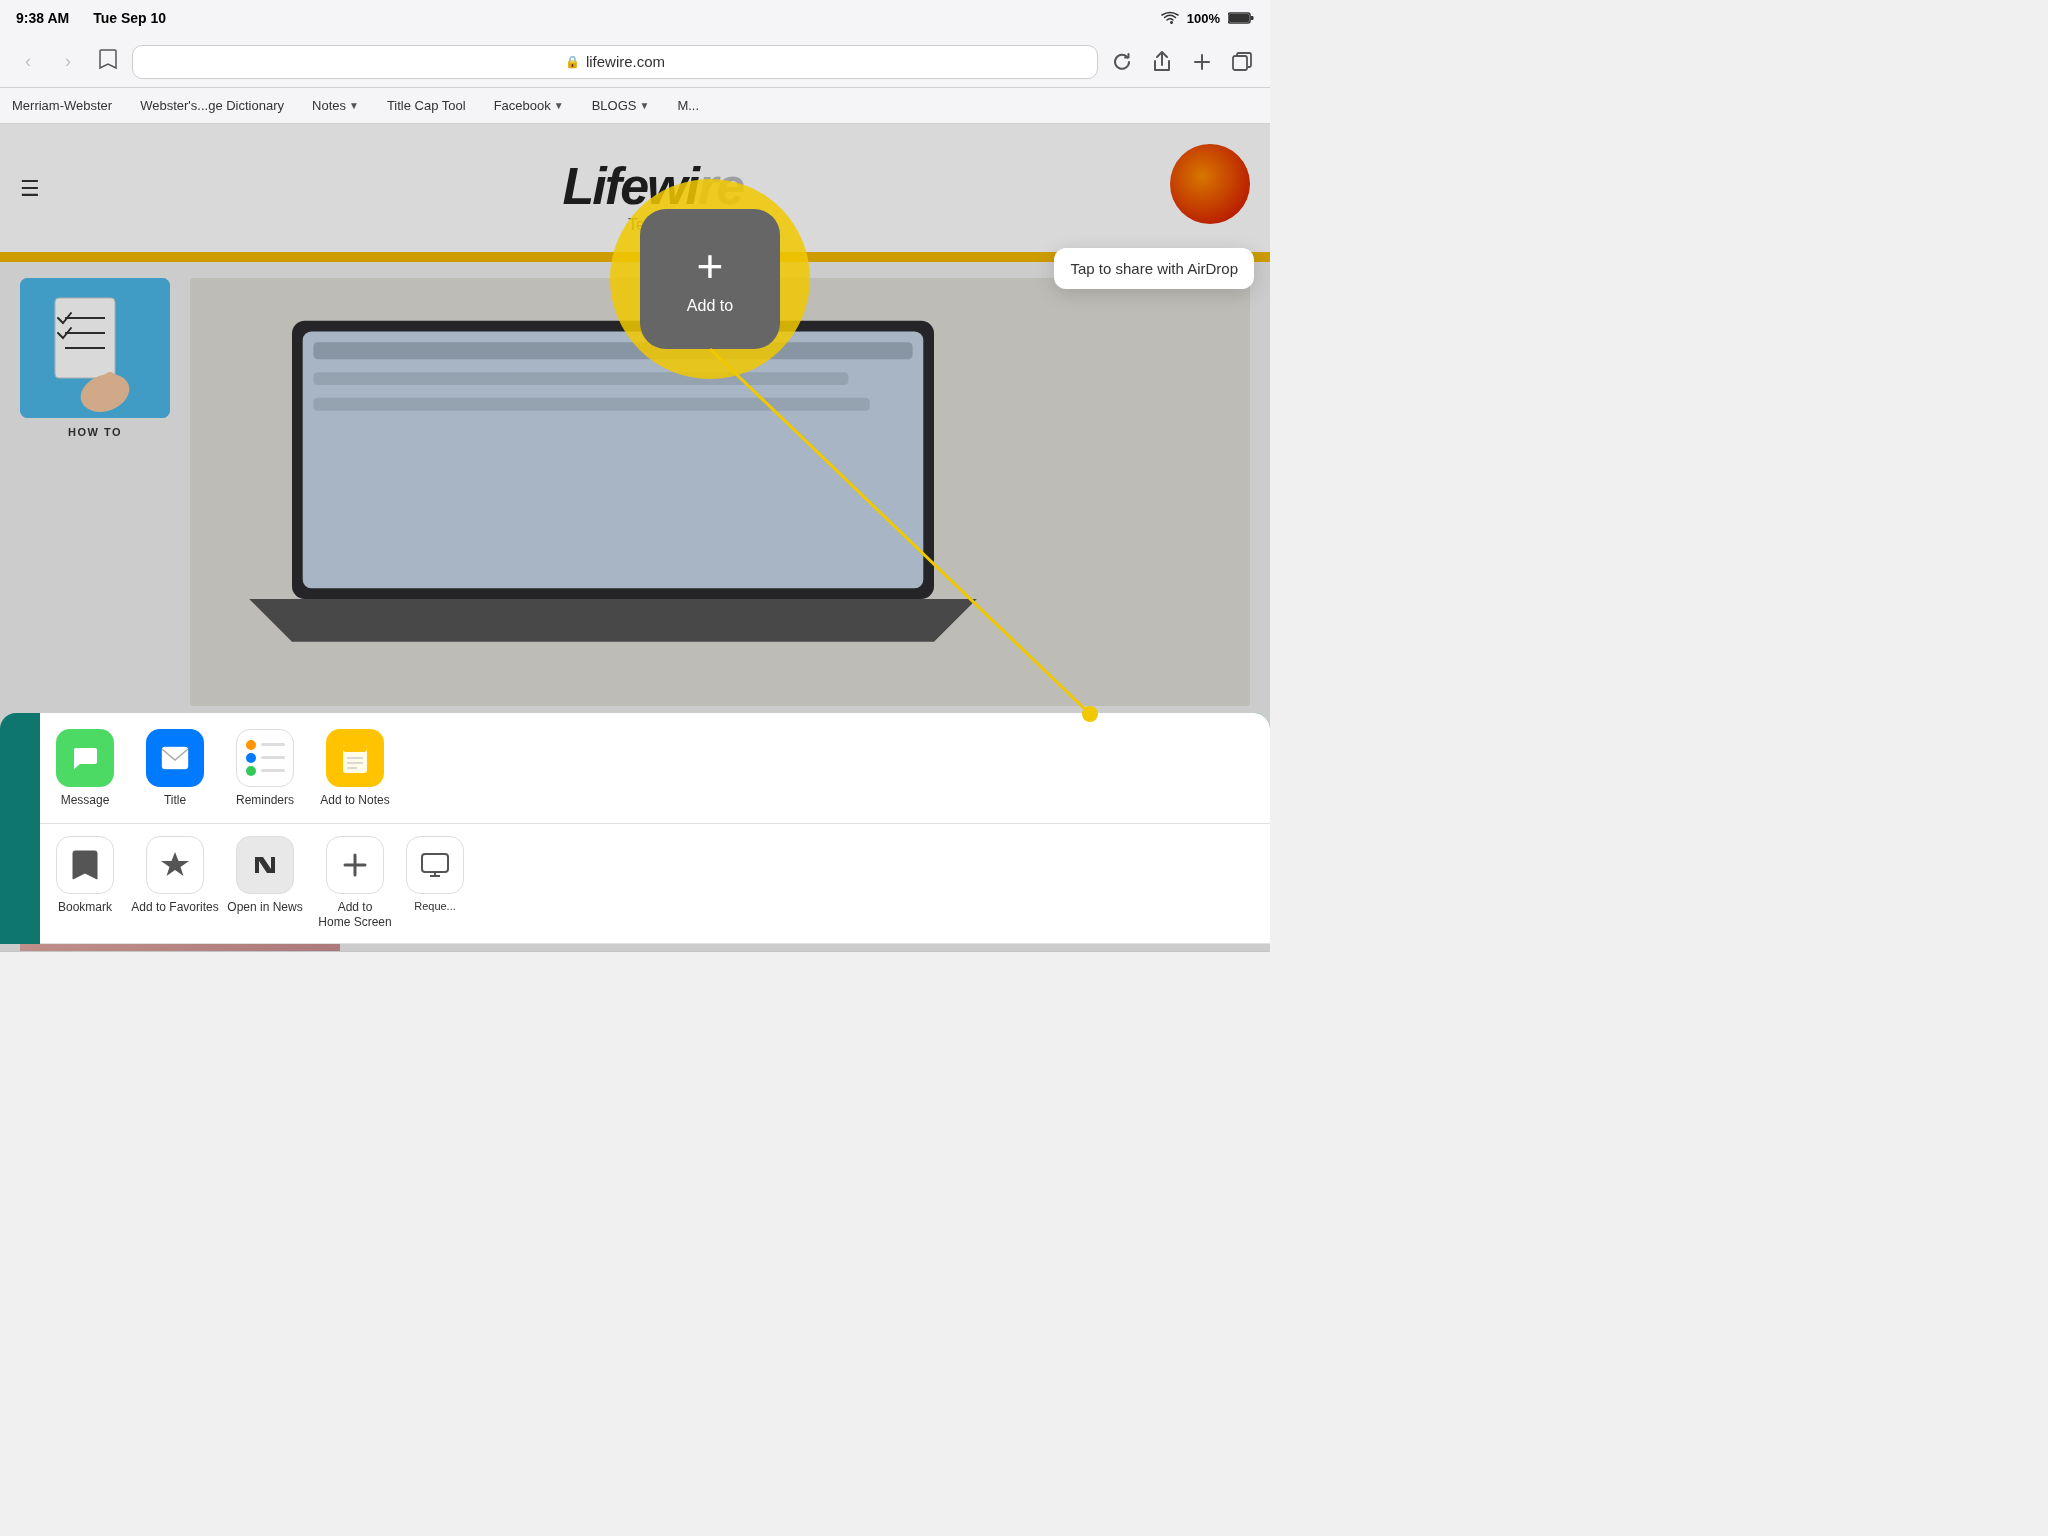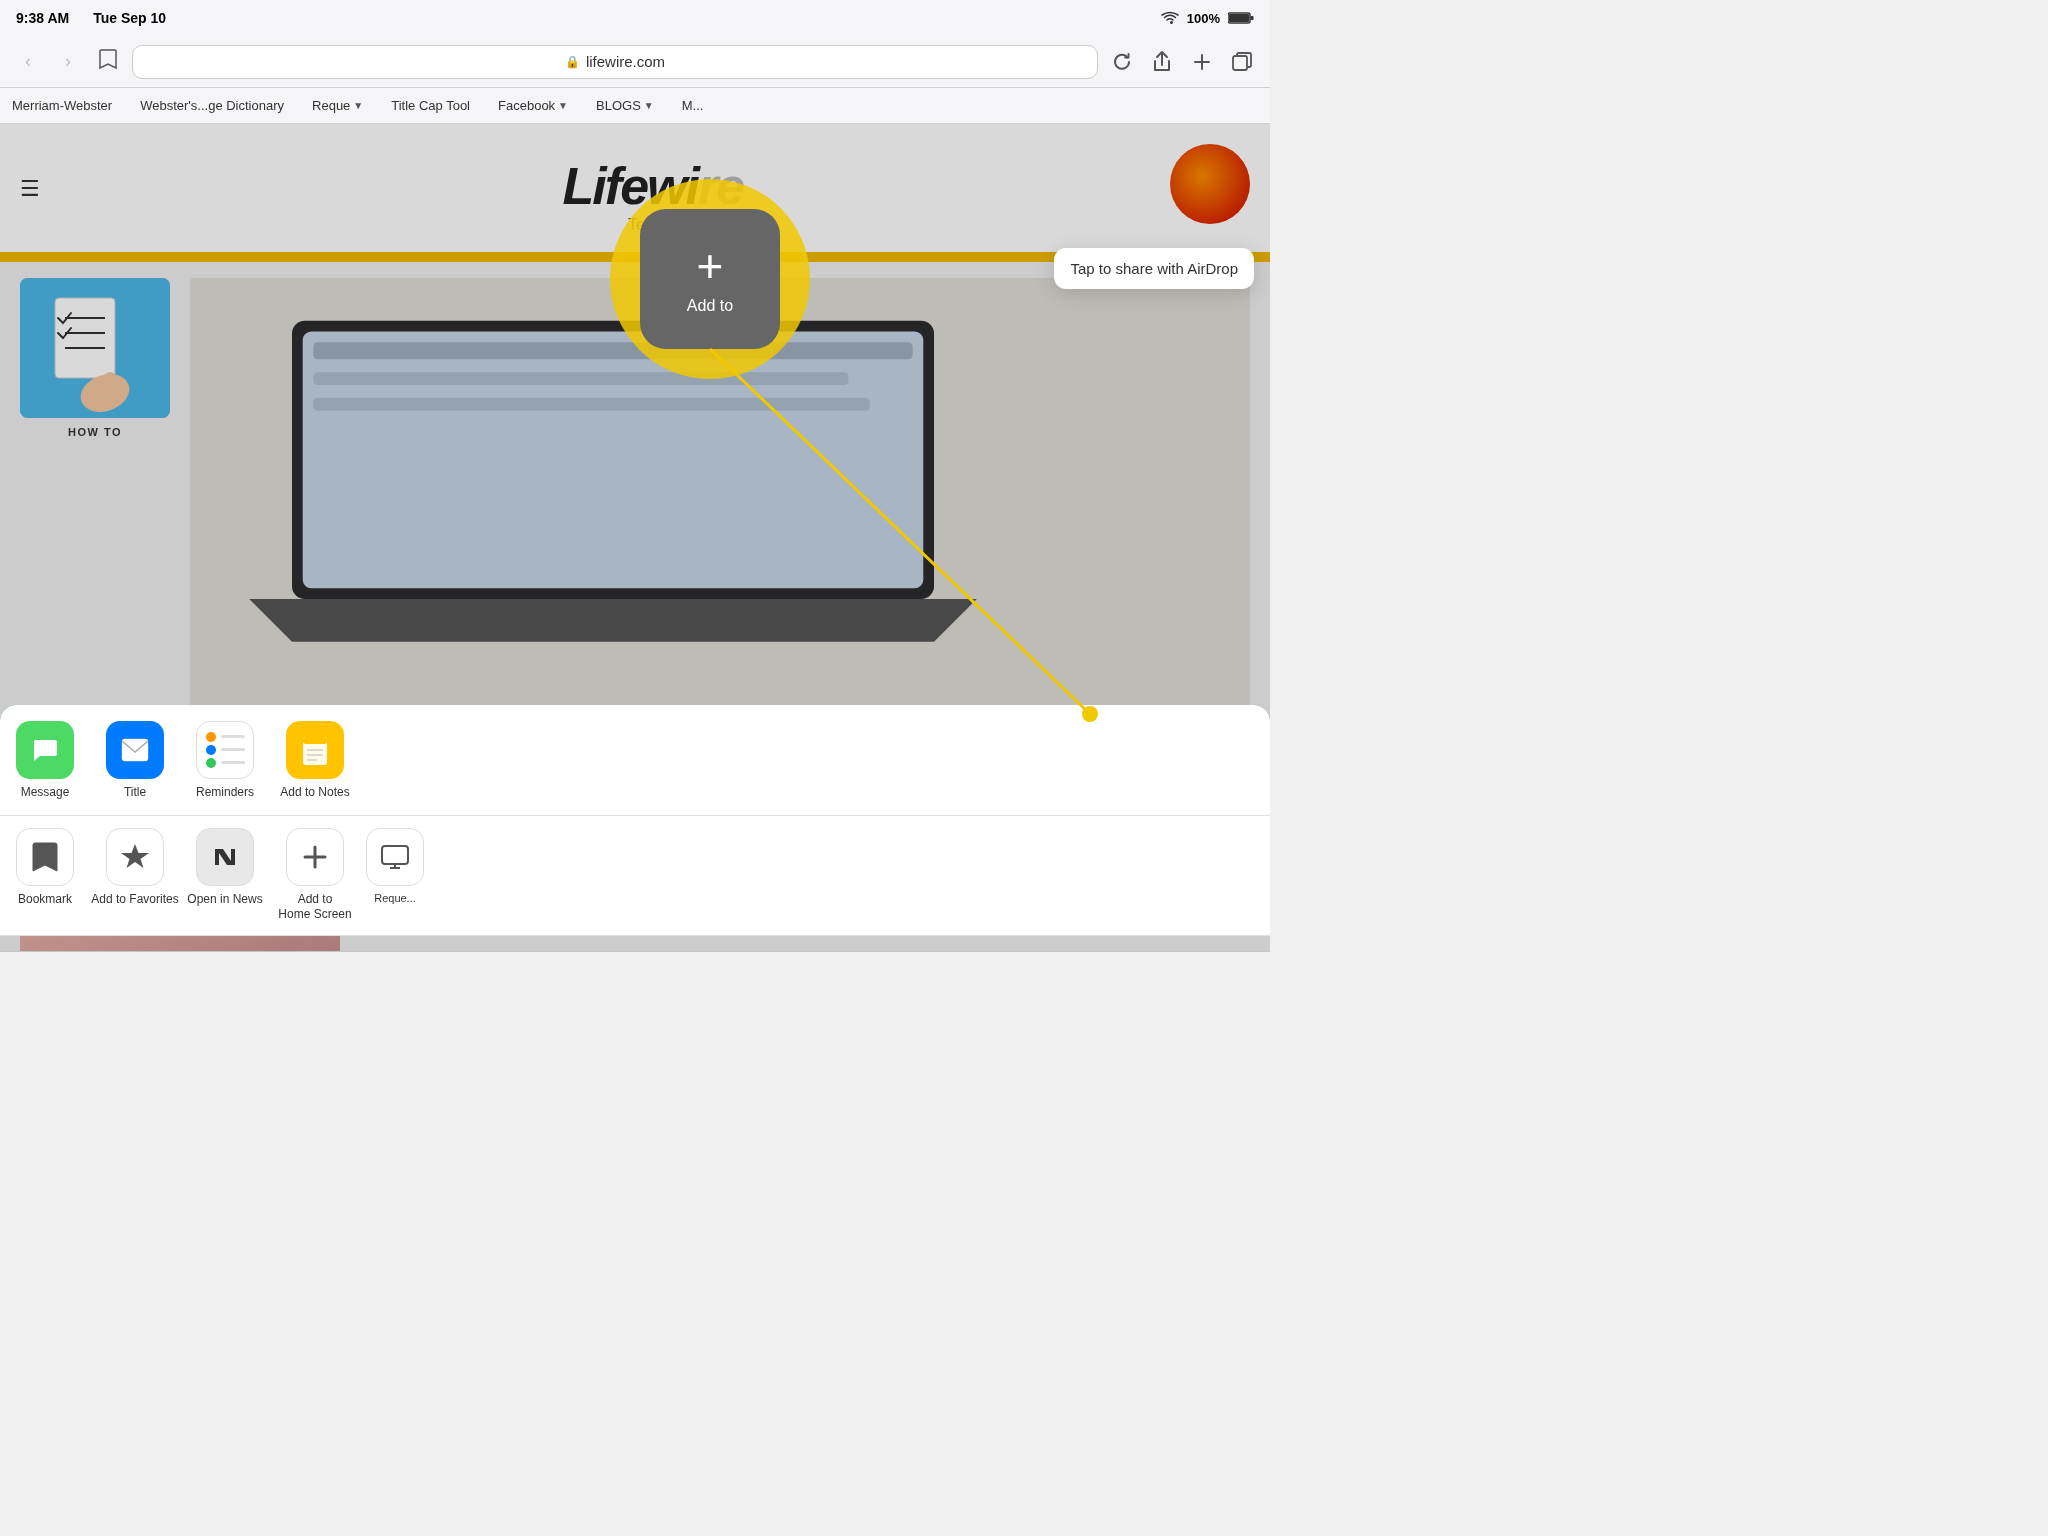--- a/index.html
+++ b/index.html
@@ -168,27 +168,28 @@
     .overlay-backdrop {
       position: absolute;
       top: 0; left: 0; right: 0; bottom: 0;
       background: rgba(0,0,0,0.15);
       z-index: 10;
     }
 
     
     .share-sheet {
       position: absolute;
-      bottom: 16px;
+      bottom: 8px;
       left: 0;
       right: 0;
       background: #0f766e;
       border-radius: 16px 16px 0 0;
       z-index: 20;
       overflow: hidden;
+      padding-left: 40px;
     }
 
     .share-icons-row {
       background: white;
       padding: 16px 0;
       display: flex;
       overflow-x: auto;
       border-bottom: 1px solid #e0e0e0;
     }
     .share-icon-item {
@@ -342,21 +343,21 @@
       <rect x="1" y="4" width="14" height="14" rx="2" stroke="#555" stroke-width="1.8" fill="none"></rect>
       <path d="M5 4 V2.5 a1.5 1.5 0 0 1 1.5-1.5 h11 a1.5 1.5 0 0 1 1.5 1.5 v11 a1.5 1.5 0 0 1-1.5 1.5 H16" stroke="#555" stroke-width="1.8" fill="none" stroke-linecap="round"></path>
     </svg>
   </button>
 </div>
 
 <div class="bookmarks-bar">
   <span class="bookmark-item">Merriam-Webster</span>
   <span class="bookmark-item">Webster's...ge Dictionary</span>
   <span class="bookmark-item">
-    <span>Reque</span>
+    <span>Notes</span>
     <span class="dropdown-arrow">▼</span>
   </span>
   <span class="bookmark-item">Title Cap Tool</span>
   <span class="bookmark-item">
     <span>Facebook</span>
     <span class="dropdown-arrow">▼</span>
   </span>
   <span class="bookmark-item">
     <span>BLOGS</span>
     <span class="dropdown-arrow">▼</span>

